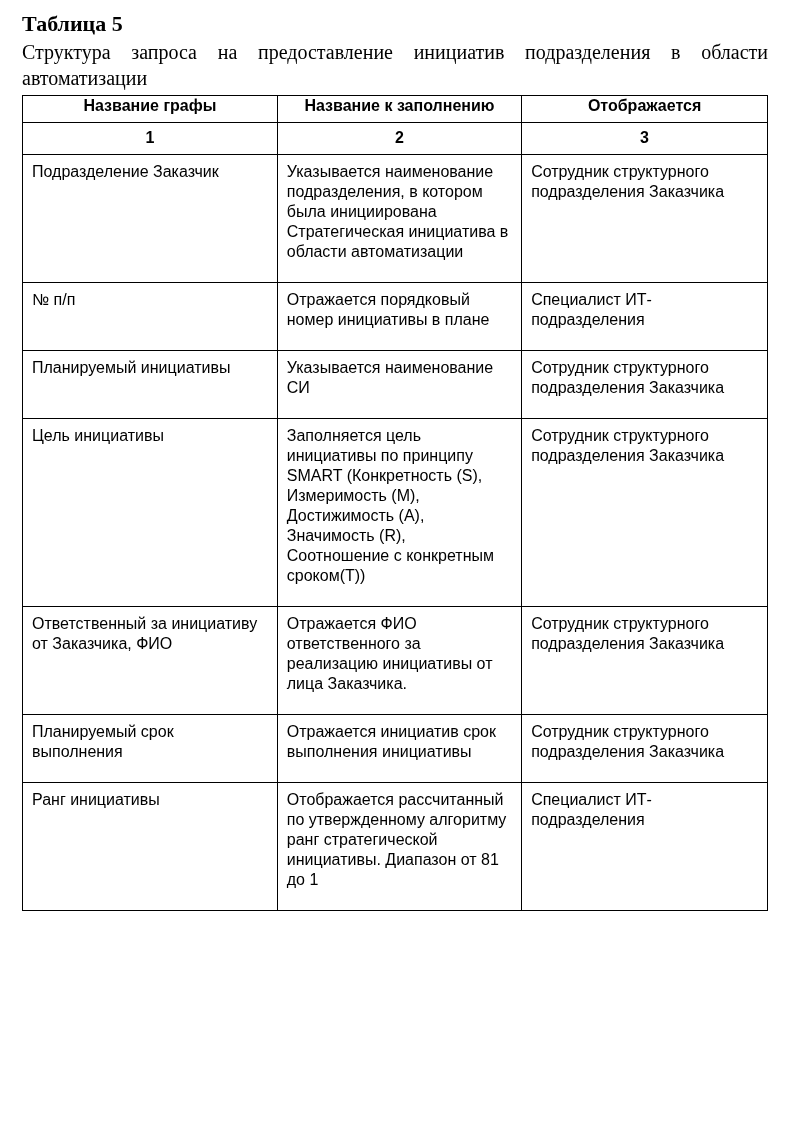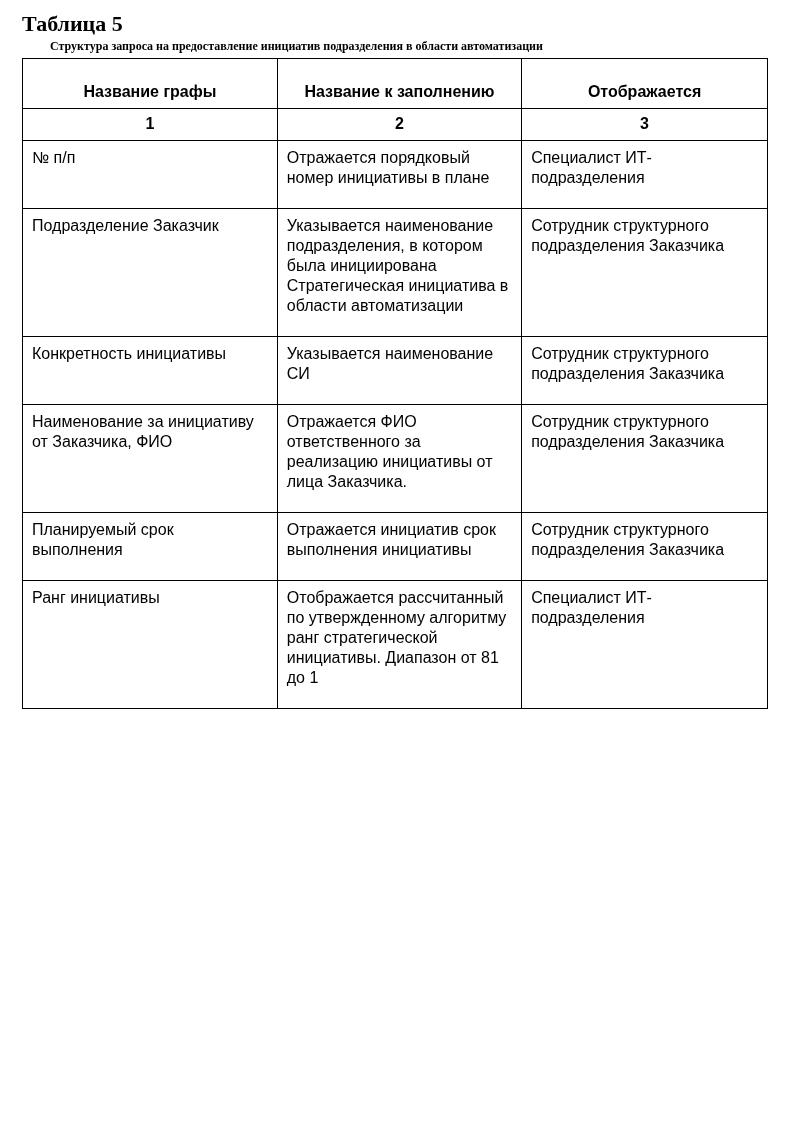--- a/index.html
+++ b/index.html
@@ -15,48 +15,47 @@
   }
   .doc-title {
     font-family: "Liberation Serif", serif;
     font-weight: bold;
     font-size: 22px;
     line-height: 1.3;
     text-align: left;
   }
   .doc-subtitle {
     font-family: "Liberation Serif", serif;
-    font-weight: bold;
-    font-size: 12px;
+    font-weight: normal;
+    font-size: 20px;
     line-height: 1.3;
     text-align: justify;
     text-align-last: left;
     margin-bottom: 4px;
-    margin-left: 28px;
   }
   table.spec-table {
     width: 100%;
     border-collapse: collapse;
     table-layout: fixed;
     font-size: 16px;
     line-height: 1.25;
   }
   table.spec-table col.c1 { width: 34.2%; }
   table.spec-table col.c2 { width: 32.8%; }
   table.spec-table col.c3 { width: 33.0%; }
   table.spec-table th,
   table.spec-table td {
     border: 1px solid #000000;
     vertical-align: top;
     word-wrap: break-word;
   }
   table.spec-table th {
     font-weight: bold;
     text-align: center;
-    padding: 23px 8px 6px 8px;
+    padding: 0 8px 6px 8px;
   }
   table.spec-table td.num-cell {
     font-weight: bold;
     text-align: center;
     padding: 5px 8px 6px 8px;
   }
   table.spec-table td.body-cell {
     text-align: left;
     padding: 7px 9px 20px 9px;
   }
@@ -80,36 +79,41 @@
       <th>Отображается</th>
     </tr>
     <tr>
       <td class="num-cell">1</td>
       <td class="num-cell">2</td>
       <td class="num-cell">3</td>
     </tr>
   </thead>
   <tbody>
       <tr>
+        <td class="body-cell">Подразделение Заказчик</td>
+        <td class="body-cell">Указывается наименование подразделения, в котором была инициирована Стратегическая инициатива в области автоматизации</td>
+        <td class="body-cell">Сотрудник структурного подразделения Заказчика</td>
+      </tr>
+      <tr>
         <td class="body-cell">№ п/п</td>
         <td class="body-cell">Отражается порядковый номер инициативы в плане</td>
         <td class="body-cell">Специалист ИТ-подразделения</td>
       </tr>
       <tr>
-        <td class="body-cell">Подразделение Заказчик</td>
-        <td class="body-cell">Указывается наименование подразделения, в котором была инициирована Стратегическая инициатива в области автоматизации</td>
-        <td class="body-cell">Сотрудник структурного подразделения Заказчика</td>
-      </tr>
-      <tr>
-        <td class="body-cell">Конкретность инициативы</td>
+        <td class="body-cell">Планируемый инициативы</td>
         <td class="body-cell">Указывается наименование СИ</td>
         <td class="body-cell">Сотрудник структурного подразделения Заказчика</td>
       </tr>
       <tr>
-        <td class="body-cell">Наименование за инициативу от Заказчика, ФИО</td>
+        <td class="body-cell">Цель инициативы</td>
+        <td class="body-cell">Заполняется цель инициативы по принципу SMART (Конкретность (S), Измеримость (M), Достижимость (A), Значимость (R), Соотношение с конкретным сроком(T))</td>
+        <td class="body-cell">Сотрудник структурного подразделения Заказчика</td>
+      </tr>
+      <tr>
+        <td class="body-cell">Ответственный за инициативу от Заказчика, ФИО</td>
         <td class="body-cell">Отражается ФИО ответственного за реализацию инициативы от лица Заказчика.</td>
         <td class="body-cell">Сотрудник структурного подразделения Заказчика</td>
       </tr>
       <tr>
         <td class="body-cell">Планируемый срок выполнения</td>
         <td class="body-cell">Отражается инициатив срок выполнения инициативы</td>
         <td class="body-cell">Сотрудник структурного подразделения Заказчика</td>
       </tr>
       <tr>
         <td class="body-cell">Ранг инициативы</td>

